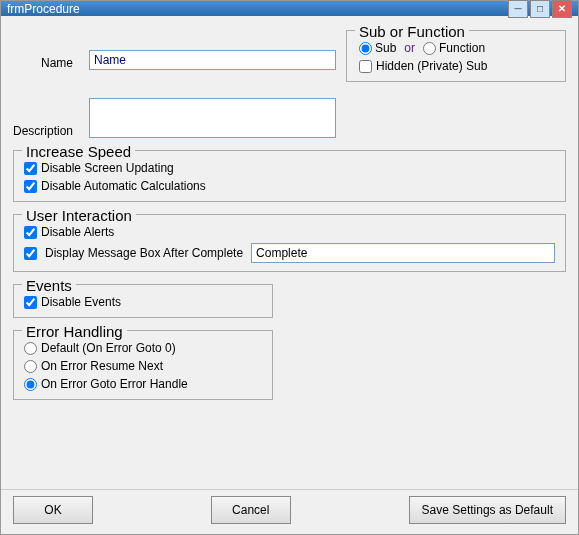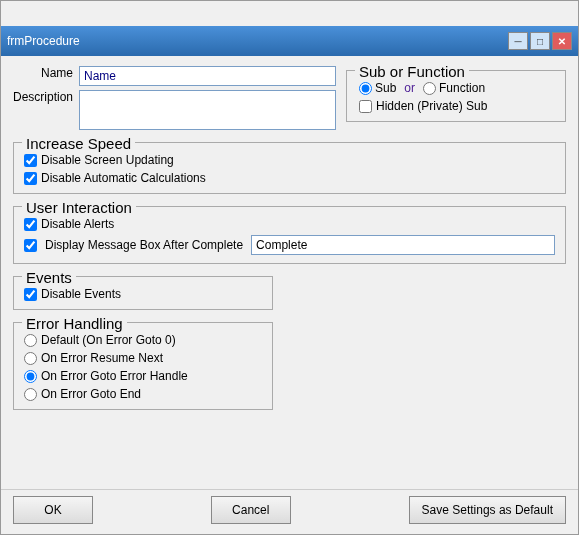--- a/index.html
+++ b/index.html
@@ -23,23 +23,22 @@
       display: flex;
       flex-direction: column;
     }
     .title-bar {
       background: linear-gradient(to bottom, #4a90d9, #2a6aad);
       color: white;
       padding: 4px 6px;
       display: flex;
       align-items: center;
       justify-content: space-between;
-      height: 30px;
+      height: 15px;
       flex-shrink: 0;
-      margin-top: 25px;
     }
     .title-bar-text {
       font-size: 12px;
       font-weight: normal;
     }
     .title-bar-buttons {
       display: flex;
       gap: 2px;
     }
     .tb-btn {
@@ -69,22 +68,23 @@
       align-items: flex-start;
     }
     .name-desc-area {
       flex: 1;
       display: flex;
       flex-direction: column;
       gap: 4px;
     }
     .field-row {
       display: flex;
-      align-items: flex-start;
-      gap: 6px;
+      align-items: flex-end;
+      gap: 16px;
+      margin-top: 24px;
     }
     .field-label {
       min-width: 60px;
       text-align: right;
       font-size: 12px;
       color: #000;
     }
     .field-input {
       flex: 1;
       height: 20px;
@@ -279,24 +279,20 @@
         <span>Default (On Error Goto 0)</span>
       </label>
       <label class="radio-item check-item">
         <input type="radio" name="errorhandling" style="">
         <span>On Error Resume Next</span>
       </label>
       <label class="radio-item check-item">
         <input type="radio" name="errorhandling" checked="" style="">
         <span>On Error Goto Error Handle</span>
       </label>
-      <label class="radio-item check-item">
-        <input type="radio" name="errorhandling" style="">
-        <span>On Error Goto End</span>
-      </label>
     </div>
 
   </div>
 
   <div class="bottom-buttons">
     <button class="btn">OK</button>
     <button class="btn">Cancel</button>
     <button class="btn btn-save">Save Settings as Default</button>
   </div>
 </div>

